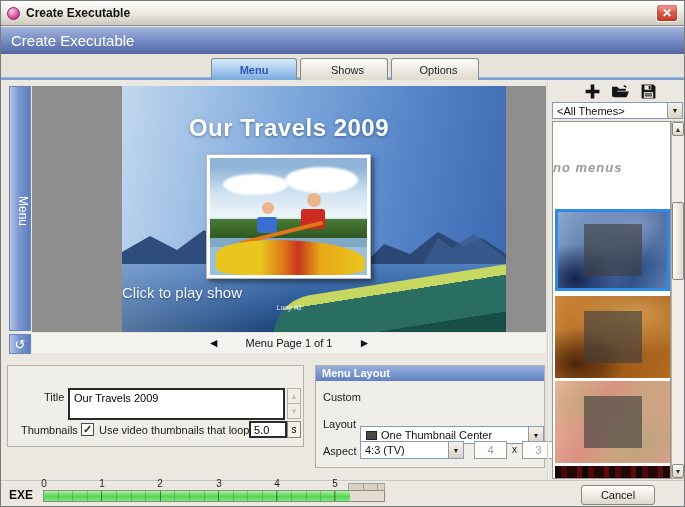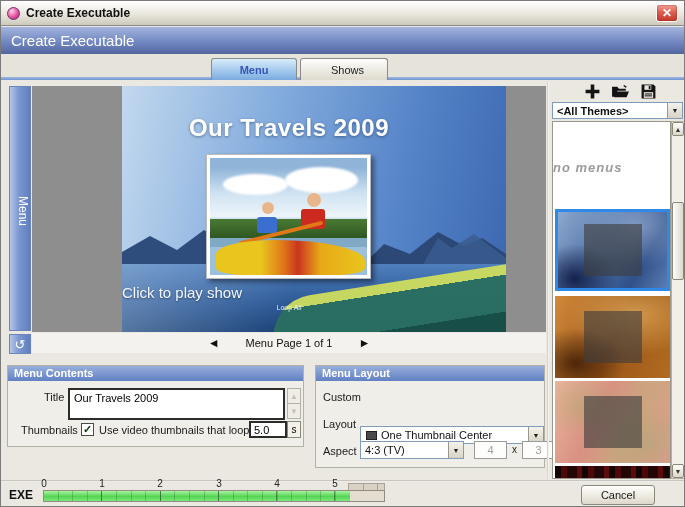--- a/index.html
+++ b/index.html
@@ -117,21 +117,21 @@
   .aspect-input { position:absolute; top:75px; width:33px; height:18px; border:1px solid #9a9a9a;
     background:#fdfdfb; color:#a0a0a0; font-family:"Liberation Sans",sans-serif; font-size:11px;
     text-align:center; outline:none; }
   .aspect-x { position:absolute; left:196px; top:78px; font-size:10px; color:#222; }
 
   
   .side-divider { position:absolute; left:546px; top:80px; width:2px; height:398px;
     background:linear-gradient(90deg,#c9c6bc,#fff); }
   .side-icons { position:absolute; left:583px; top:82px; width:78px; height:18px; display:flex; gap:10px; }
   .side-icons svg { display:block; }
-  .themes-dd { left:551px; top:101px; width:131px; height:17px;font-weight:bold; }
+  .themes-dd { left:551px; top:101px; width:131px; height:17px; }
   .themes-list { position:absolute; left:551px; top:120px; width:119px; height:358px; background:#fff;
     border:1px solid #9a978c; overflow:hidden; }
   .no-menus { position:absolute; left:0; top:38px; width:100%; color:#9b9b9b;
     font-size:13px; font-style:italic; font-weight:bold; letter-spacing:1px; }
   .theme-thumb { position:absolute; left:2px; width:115px; height:82px; }
   .theme-thumb.selected { border:3px solid #2e8ae6; }
   .tt-rect { position:absolute; left:50%; top:50%; transform:translate(-50%,-50%); width:58px; height:52px;
     background:rgba(62,62,62,.62); }
   .tt1 { top:87px;
     background:radial-gradient(60px 50px at 15% 88%, rgba(8,18,60,.85), transparent 70%),
@@ -186,20 +186,21 @@
     <span class="close-btn">
         <span>✕</span>
       </span>
   </div>
 
   <div class="header">Create Executable</div>
 
   <div class="tabbar">
     <div class="tab active tab-menu">Menu</div>
     <div class="tab inactive tab-shows">Shows</div>
+    <div class="tab inactive tab-options">Options</div>
   </div>
 
   <div class="vstrip">
       <span>Menu</span>
     </div>
   <div class="vstrip-btn">
       <span>↺</span>
     </div>
 
   <div class="preview-gray">
@@ -231,21 +232,20 @@
     </div>
   </div>
 
   <div class="pagenav">
     <span class="pn-arrow"><span>◄</span></span>
     <span>Menu Page 1 of 1</span>
     <span class="pn-arrow"><span>►</span></span>
   </div>
 
   <div class="group menu-contents">
-    <div class="group-hdr">Menu Contents</div>
     <span class="gc" style="left:36px;top:25px;">Title</span>
     <textarea class="mc-textarea" style="">Our Travels 2009</textarea>
     <div class="spinner">
       <div class="spin-btn">
           <span>▲</span>
         </div>
       <div class="spin-btn" style="margin-top:-1px;">
           <span>▼</span>
         </div>
     </div>

